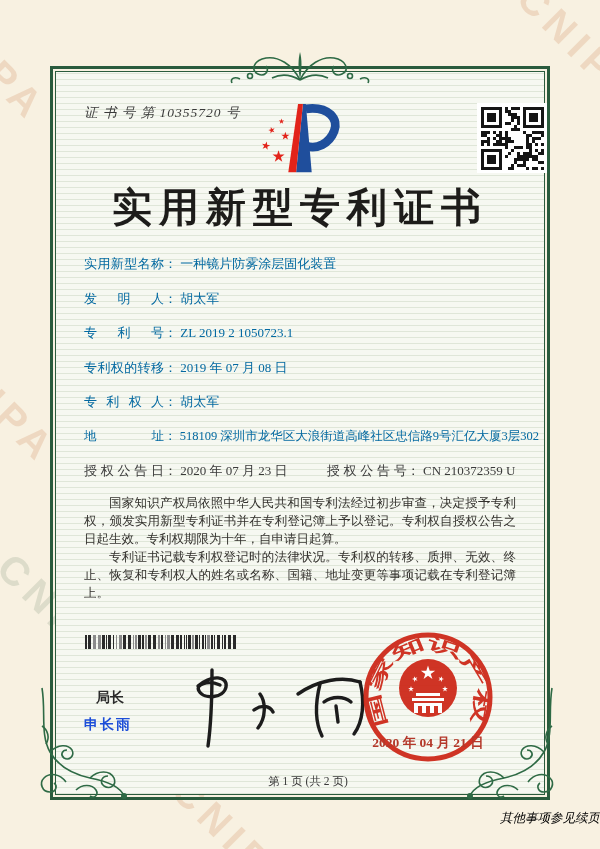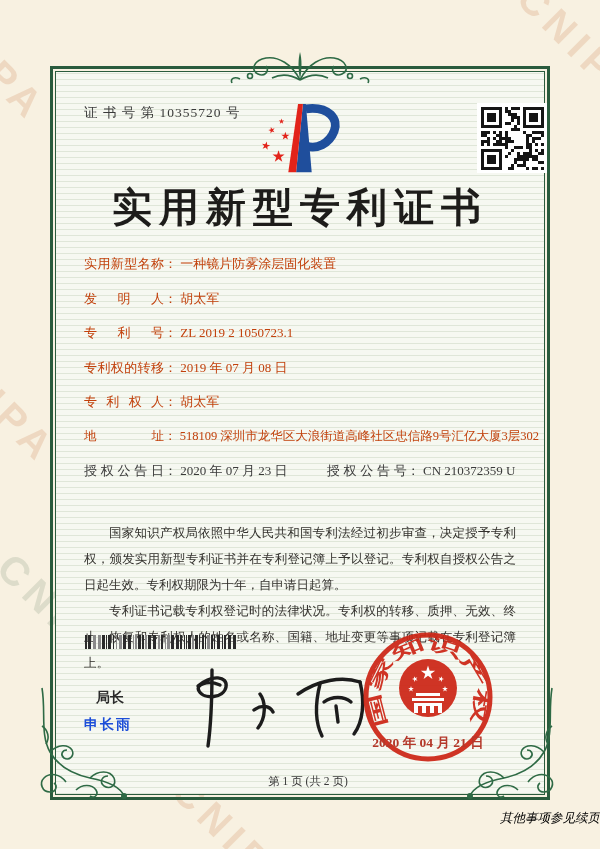--- a/index.html
+++ b/index.html
@@ -9,32 +9,32 @@
       font-weight:700;font-size:40px;letter-spacing:7px;transform:rotate(45deg);
       transform-origin:left top;white-space:nowrap;pointer-events:none;z-index:1;}
   .wm-pink{color:rgba(214,158,118,0.30);}
   .wm-green{color:rgba(158,172,150,0.30);}
   .frame{position:absolute;left:50px;top:66px;width:494px;height:728px;
          border:3px solid #2a5b3d;z-index:2;}
   .frame-inner{position:absolute;inset:2px;border:1px solid #2a5b3d;
          background-color:#f6f8f1;
          background-image:repeating-linear-gradient(0deg, rgba(163,184,152,0.28) 0 1px, transparent 1px 6px);}
   .abs{position:absolute;z-index:5;}
-  .cert-no{left:84px;top:104px;font-size:13.5px;letter-spacing:1px;color:#3a3a3a;}
+  .cert-no{left:84px;top:104px;font-size:13.5px;letter-spacing:1px;color:#3a3a3a;font-style:italic;}
   .logo{left:250px;top:100px;width:100px;height:78px;}
   .qr{left:477px;top:103px;width:70px;height:70px;background:#ffffff;
       display:flex;align-items:center;justify-content:center;}
   .title{left:0;top:180px;width:600px;text-align:center;font-size:40px;font-weight:700;
          letter-spacing:7px;color:#1d1c1a;}
-  .fields{left:84px;top:255px;width:440px;font-size:13px;color:#c2410c;}
+  .fields{left:84px;top:255px;width:440px;font-size:13px;color:#0369a1;}
   .frow{height:34.5px;white-space:nowrap;}
   .flabel{display:inline-block;width:80px;text-align:justify;text-align-last:justify;}
   .grow{left:84px;top:462px;width:440px;font-size:13px;color:#3a3a3a;white-space:nowrap;}
   .grant-no{margin-left:36px;margin-top:40px;}
-  .paras{left:84px;top:520px;width:432px;font-size:12.5px;line-height:26px;
+  .paras{left:84px;top:494px;width:432px;font-size:12.5px;line-height:18px;
          text-align:justify;color:#33312d;}
   .paras p{margin:0;text-indent:2em;}
   .barcode{left:85px;top:635px;width:155px;height:14px;}
   .signer-title{left:96px;top:689px;font-family:Liberation Sans, sans-serif;
          font-weight:700;font-size:14px;color:#2b2b2b;}
   .signer-name{left:84px;top:716px;font-family:"Liberation Sans","DejaVu Sans",sans-serif;
          font-weight:700;font-size:14px;letter-spacing:2px;color:#1d4ed8;}
   .signature{left:172px;top:660px;width:200px;height:92px;z-index:6;}
   .seal{left:343px;top:612px;width:170px;height:170px;z-index:7;opacity:0.93;}
   .page-info{left:8px;top:774px;width:600px;text-align:center;font-size:11.5px;color:#3a3a3a;}

